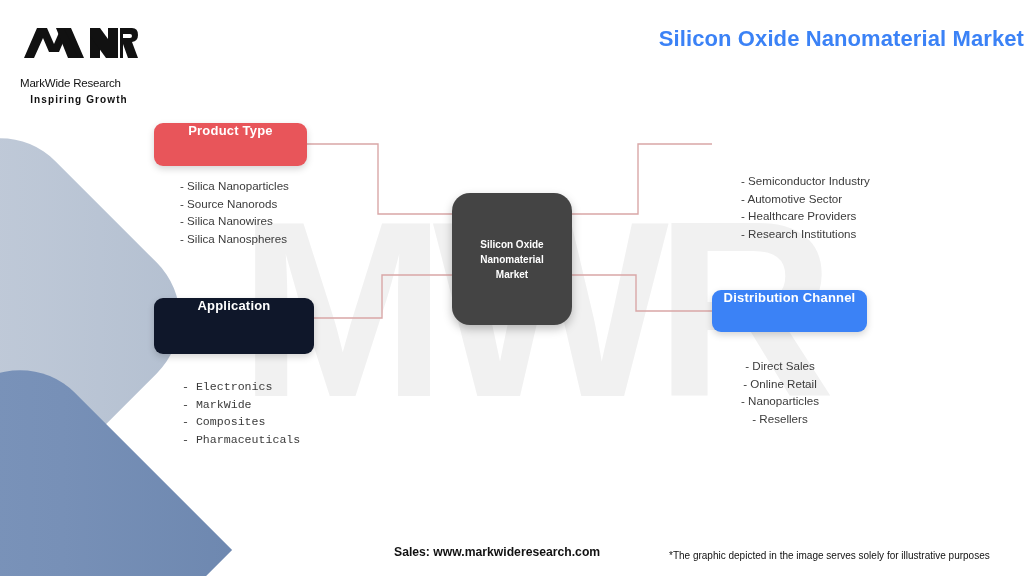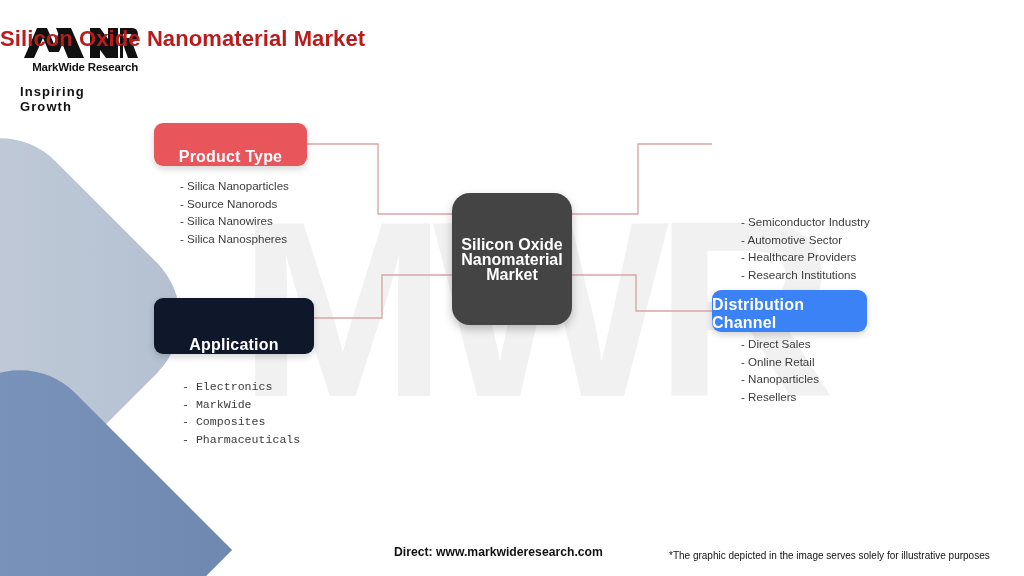--- a/index.html
+++ b/index.html
@@ -59,103 +59,103 @@
   .logo {
     position: absolute;
     left: 20px;
     top: 26px;
     width: 118px;
     height: 60px;
   }
   .logo-mark { display:block; }
   .logo-name {
     font-size: 11.5px;
-    font-weight: 700;
-    color: #111;
-    text-align: right;
+    font-weight: 400;
+    color: #111;
+    text-align: left;
     letter-spacing: -0.2px;
-    margin-top: 1px;
+    margin-top: 17px;
   }
   .logo-tag {
-    font-size: 13px;
-    font-weight: 700;
-    color: #111;
-    text-align: left;
+    font-size: 10px;
+    font-weight: 700;
+    color: #111;
+    text-align: center;
     letter-spacing: 1.1px;
-    margin-top: 11px;
+    margin-top: 5px;
   }
 
   
   .title {
     position: absolute;
     left: 0;
     top: 26px;
     width: 1024px;
-    text-align: left;
+    text-align: right;
     font-size: 22px;
     font-weight: 700;
-    color: #b91c1c;
+    color: #3b82f6;
     letter-spacing: .1px;
   }
 
   
   .connectors {
     position: absolute;
     left: 0; top: 0;
     width: 1024px; height: 576px;
     pointer-events: none;
   }
 
   
   .node {
     position: absolute;
     border-radius: 9px;
     display: flex;
-    align-items: flex-end;
+    align-items: flex-start;
     justify-content: center;
     color: #ffffff;
     font-weight: 700;
-    font-size: 16px;
+    font-size: 13px;
     letter-spacing: .2px;
     box-shadow: 0 3px 7px rgba(0,0,0,.17);
   }
   .node-product      { left:154px; top:123px; width:153px; height:43px; background:#e8555a; }
   .node-application  { left:154px; top:298px; width:160px; height:56px; background:#0f172a; }
   .node-enduser      { left:712px; top:123px; width:155px; height:43px; background:#9062f5; }
   .node-distribution { left:712px; top:290px; width:155px; height:42px; background:#3b82f6; }
 
   .node-center {
     position: absolute;
     left: 452px; top: 193px;
     width: 120px; height: 132px;
     background: #444444;
     border-radius: 18px;
     display: flex;
     align-items: center;
     justify-content: center;
     text-align: center;
     color: #ffffff;
-    font-size: 16px;
+    font-size: 10px;
     font-weight: 700;
     line-height: 15px;
     box-shadow: 0 4px 10px rgba(0,0,0,.25);
   }
 
   
   .items {
     position: absolute;
     font-size: 11.6px;
     color: #3b3b3b;
     line-height: 17.6px;
     white-space: nowrap;
   }
   .items-product      { left:180px; top:177px; }
   .items-application  { left:182px; top:378px;font-family:Liberation Mono, monospace; }
-  .items-enduser      { left:741px; top:172px;margin-top:41px; }
-  .items-distribution { left:741px; top:335px; }
+  .items-enduser      { left:741px; top:172px; }
+  .items-distribution { left:741px; top:357px;text-align:center; }
   .item { display: block; }
 
   
   .source {
     position: absolute;
     left: 394px; top: 545px;
     font-size: 12.2px;
     font-weight: 700;
     color: #111;
   }
@@ -238,16 +238,16 @@
     <span class="item">- Research Institutions</span>
   </div>
 
   <div class="items items-distribution">
     <span class="item">- Direct Sales</span>
     <span class="item">- Online Retail</span>
     <span class="item">- Nanoparticles</span>
     <span class="item">- Resellers</span>
   </div>
 
-  <div class="source">Direct: www.markwideresearch.com</div>
+  <div class="source">Sales: www.markwideresearch.com</div>
   <div class="disclaimer">*The graphic depicted in the image serves solely for illustrative purposes</div>
 
 </div>
 
 </body></html>

